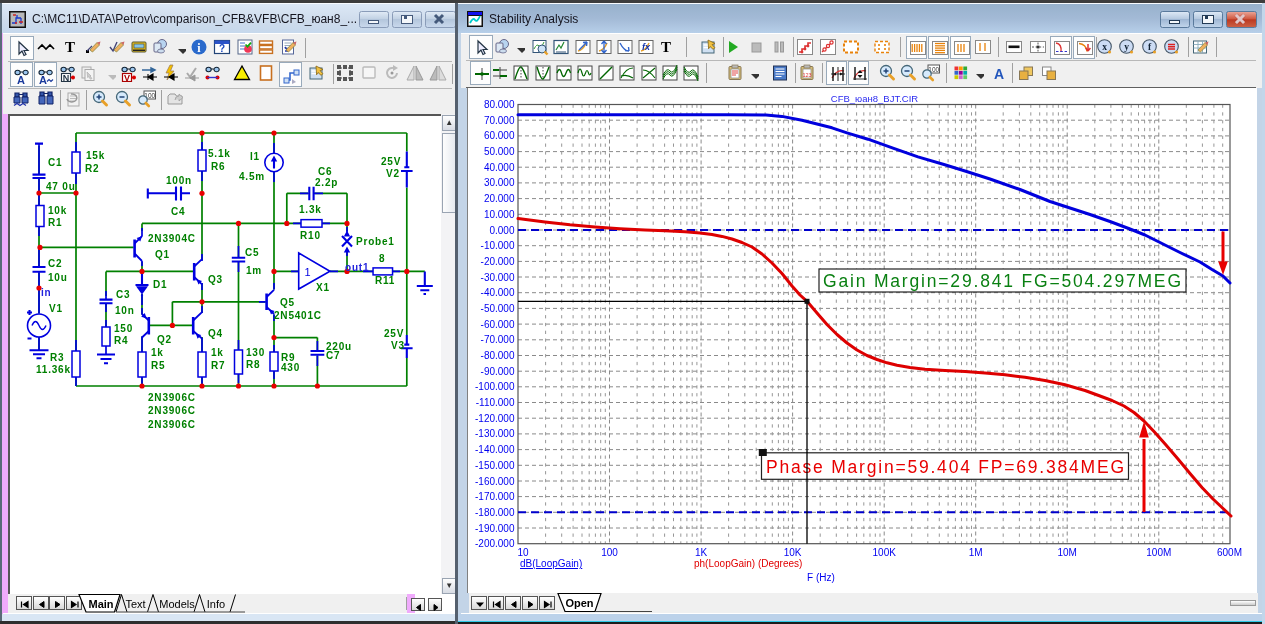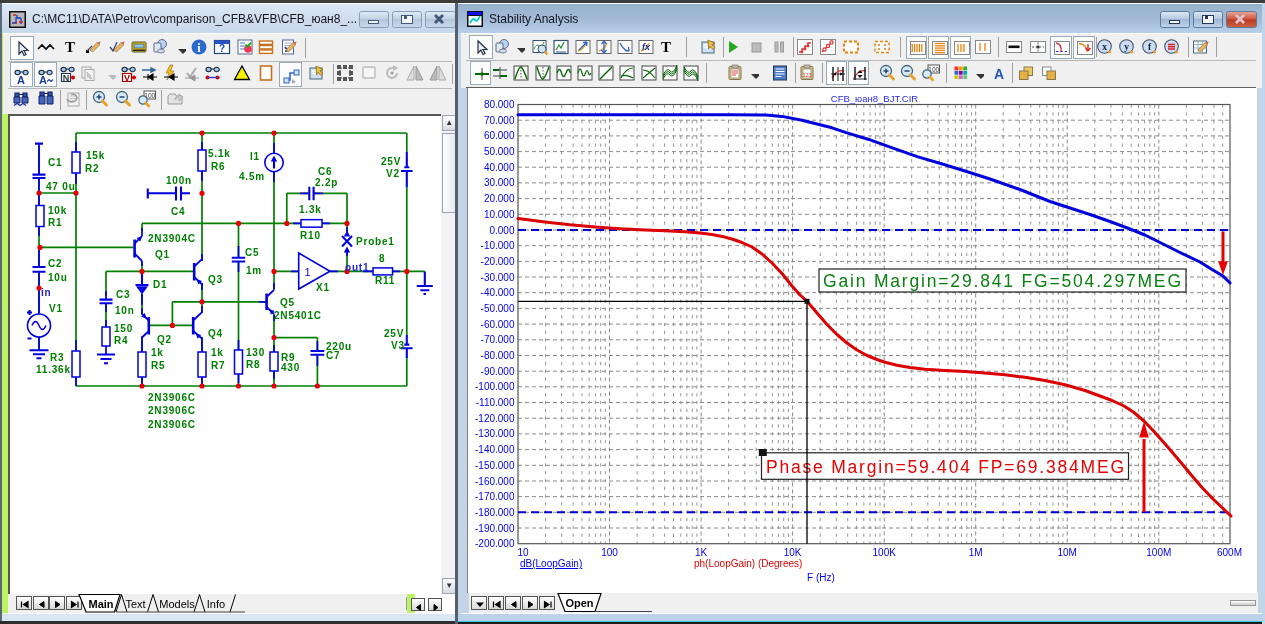--- a/index.html
+++ b/index.html
@@ -1,13 +1,13 @@
 <!DOCTYPE html>
 <html><head><meta charset="utf-8"><style>html,body{margin:0;padding:0;width:1265px;height:624px;overflow:hidden;font-family:"Liberation Sans",sans-serif;-webkit-font-smoothing:antialiased}*{box-sizing:content-box}.win{position:absolute;top:0;height:624px}.titletext{position:absolute;top:12px;font-size:12px;color:#15151f;white-space:nowrap}</style></head><body>
-<div class="win" style="left:0;width:415px;background:#bef264">
+<div class="win" style="left:0;width:415px;background:#f0abfc">
     <div style="position:absolute;left:0;top:0;width:458px;height:3px;background:#3d3d3d"></div>
     <div style="position:absolute;left:0;top:2.5px;width:458px;height:1.2px;background:#f8fbff"></div>
     <div style="position:absolute;left:0;top:3.5px;width:458px;height:29.5px;background:linear-gradient(#dce8f6,#cfdcec 55%,#c6d8ec)"></div>
     <svg width="17" height="17" style="position:absolute;left:9px;top:11px">
       <rect width="17" height="17" fill="#111"></rect>
       <rect x="1.5" y="1.5" width="14" height="14" fill="#b8b8b8"></rect>
       <path d="M3,12 h4 v-5 h5 M8,4 v3 M12,7 v6" stroke="#1a3acc" stroke-width="1.3" fill="none"></path>
       <path d="M4,4 h3 M10,11 h4" stroke="#cc2222" stroke-width="1.5"></path>
       <circle cx="7" cy="12" r="1" fill="#c22"></circle>
     </svg>

